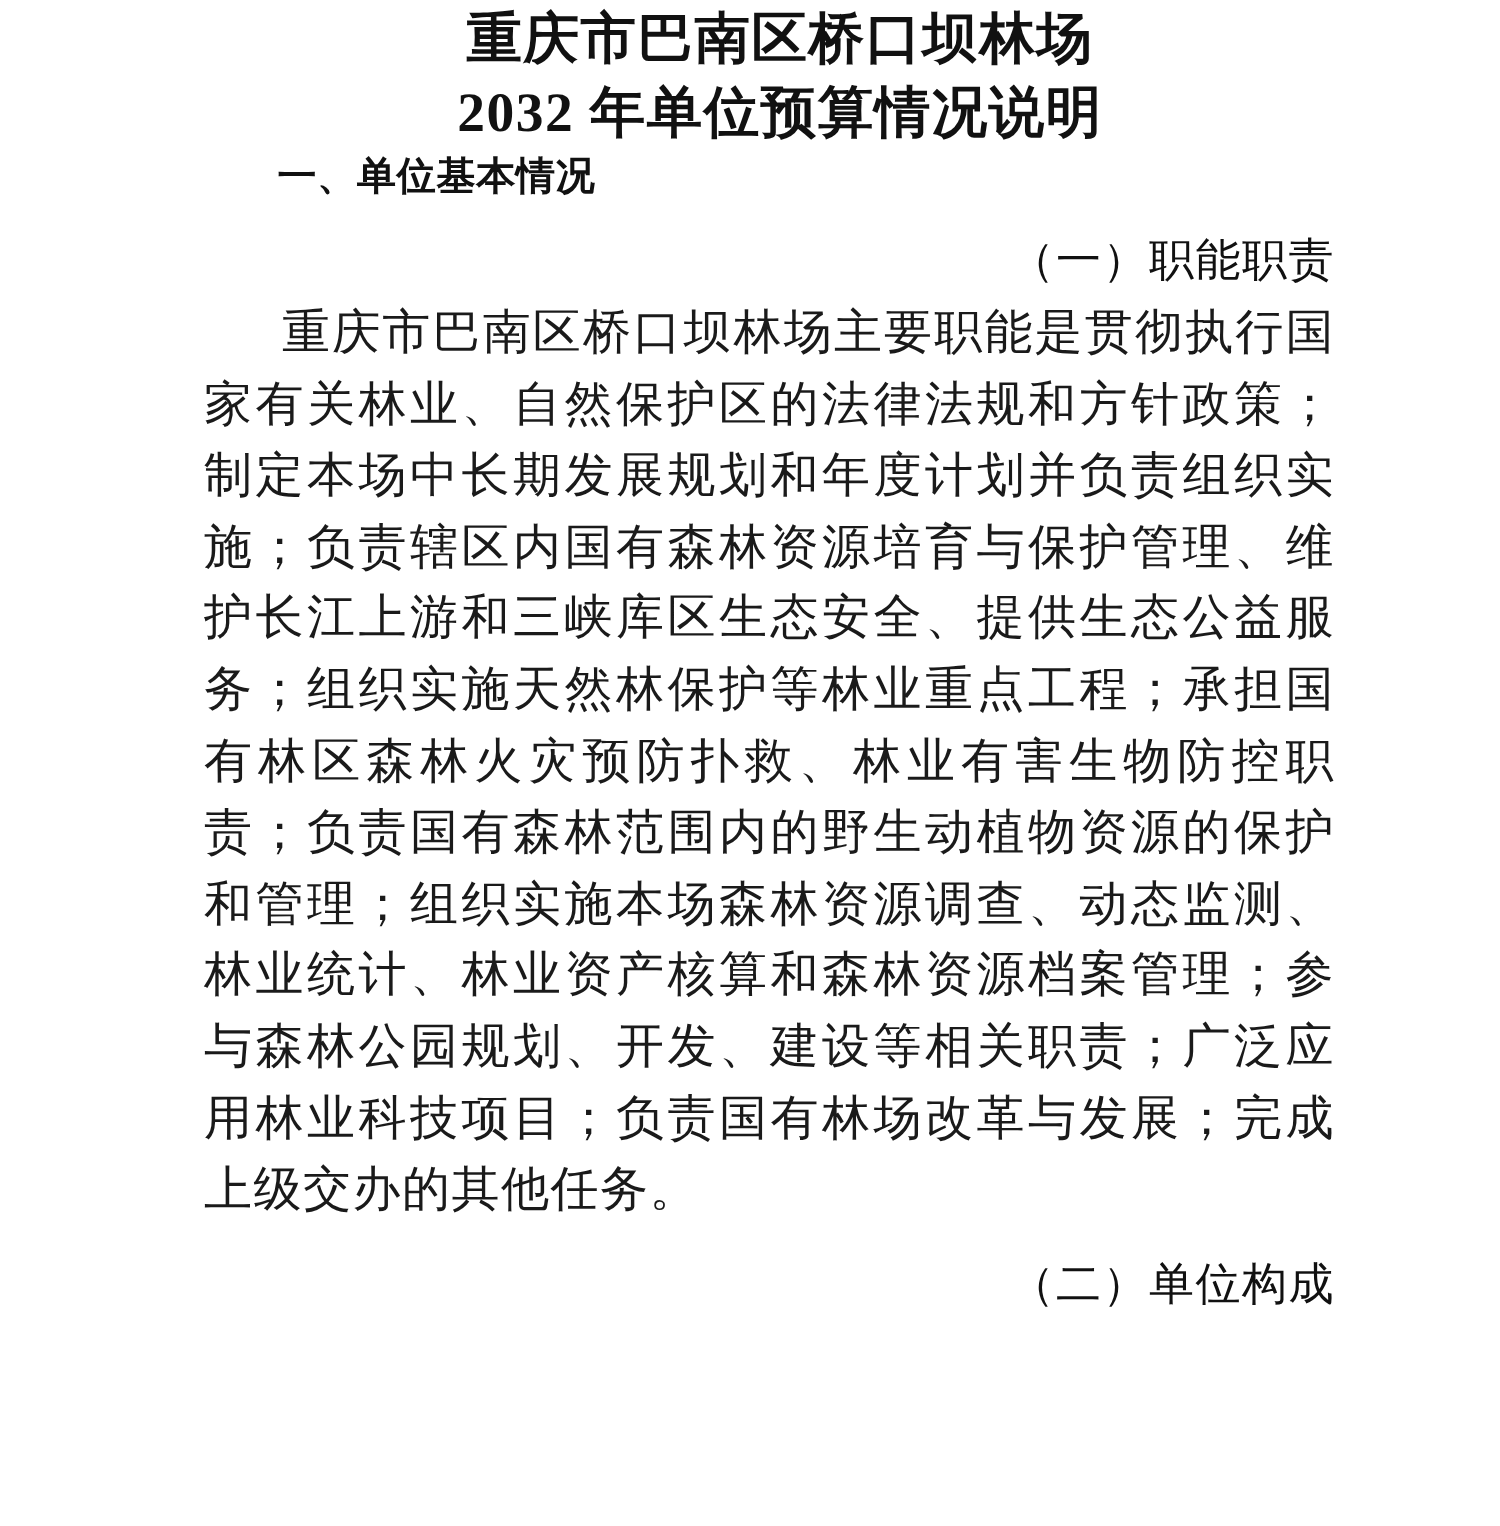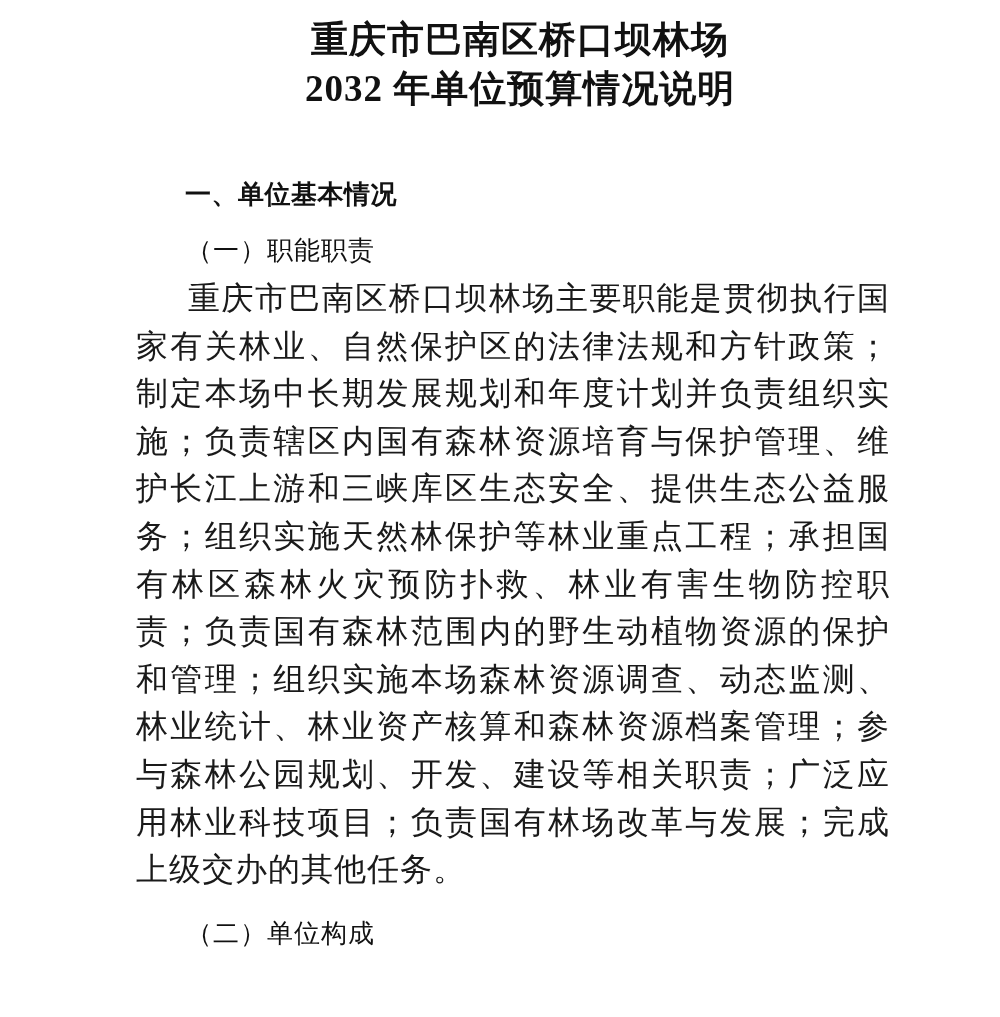--- a/index.html
+++ b/index.html
@@ -13,46 +13,46 @@
     background: #ffffff;
     color: #111111;
     overflow: hidden;
     font-family: "Liberation Serif", serif;
   }
   .content {
     margin-left: 136px;
     width: 754px;
   }
   .doc-title {
-    padding-top: 15px;
+    padding-top: 2px;
     text-align: center;
     font-family: "Liberation Serif", serif;
     font-weight: 700;
     font-size: 37px;
     line-height: 49px;
     letter-spacing: 1px;
     margin-left: 40px;
   }
   .section-heading {
-    margin-top: 64px;
     padding-left: 49px;
     font-family: "Liberation Sans", sans-serif;
     font-weight: 700;
     font-size: 26px;
     line-height: 34px;
     letter-spacing: 0.5px;
   }
   .sub-heading {
     margin-top: 16px;
     padding-left: 50px;
     font-family: "Liberation Serif", serif;
     font-weight: 400;
-    font-size: 26px;
+    font-size: 30px;
     line-height: 48px;
     letter-spacing: 1px;
+    text-align: right;
   }
   .para {
     font-family: "Liberation Serif", serif;
     font-weight: 400;
     font-size: 32px;
     line-height: 47.6px;
     letter-spacing: 1px;
     text-align: justify;
     text-justify: inter-character;
     text-indent: 52px;

